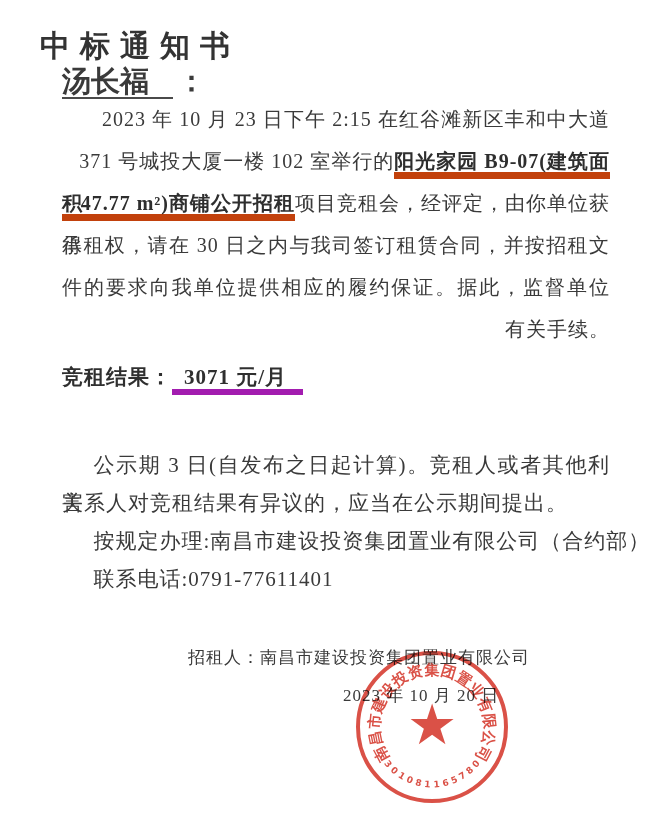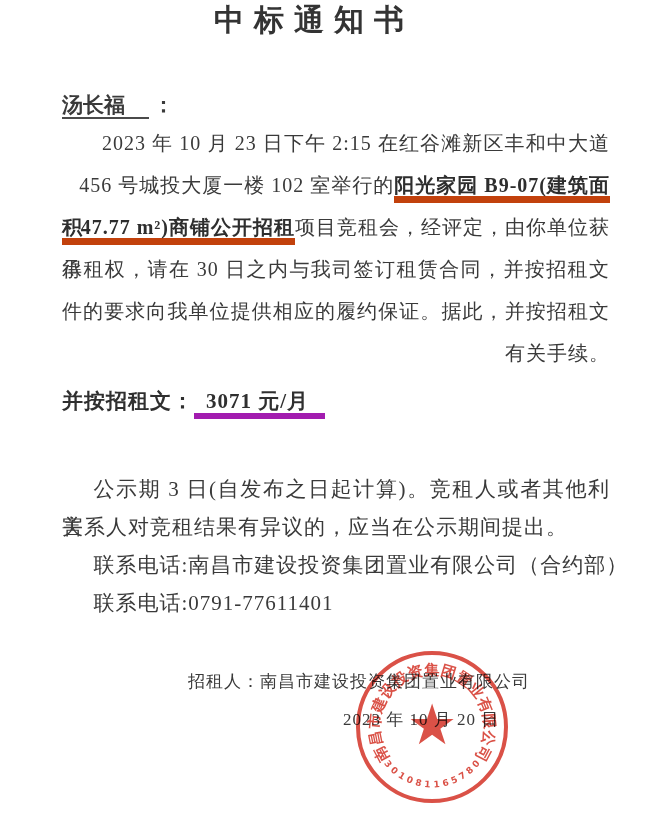--- a/index.html
+++ b/index.html
@@ -4,28 +4,28 @@
 <style>
   html,body{margin:0;padding:0;}
   body{
     width:665px;height:833px;position:relative;overflow:hidden;
     background:#ffffff;
     font-family:"Liberation Serif","DejaVu Serif",serif;
     color:#3a3a3a;
   }
   .doc{position:absolute;left:62px;top:0;width:548px;}
   .title{
-    height:40px;line-height:40px;
+    margin-top:26px;height:40px;line-height:40px;
     font-size:30px;font-weight:600;color:#333;
-    text-align:center;letter-spacing:10px;
+    text-align:left;letter-spacing:10px;
     transform:translateX(-22px);
   }
   .recipient{
-    margin-top:50px;height:30px;line-height:30px;
-    font-size:21px;font-weight:700;color:#3a3a3a;
+    height:30px;line-height:30px;
+    font-size:29px;font-weight:700;color:#3a3a3a;
   }
   .recipient .u{border-bottom:2px solid #4a4a4a;padding-right:24px;}
   .recipient .colon{margin-left:4px;}
   .p1{margin-top:2px;font-size:20px;letter-spacing:1px;}
   .p1 .line{height:42px;line-height:42px;text-align:right;}
   .p2{margin-top:48px;font-size:21px;letter-spacing:1px;}
   .p2 .line{height:38px;line-height:38px;}
   .line{white-space:nowrap;}
   .jl{text-align:justify;text-align-last:justify;white-space:normal;}
   .ind{text-indent:2em;}
@@ -71,35 +71,35 @@
 <div class="doc">
 
   <div class="title">中标通知书</div>
 
   <div class="recipient">
     <span class="u">汤长福</span><span class="colon">：</span>
   </div>
 
   <div class="p1">
     <div class="line ind jl"><span class="seg">2023 年 10 月 23 日下午 2:15 在红谷滩新区丰和中大道</span></div>
-    <div class="line jl"><span class="seg">456 号城投大厦一楼 102 室举行的</span><span class="seg bu">阳光家园 B9-07(建筑面积</span></div>
+    <div class="line jl"><span class="seg">371 号城投大厦一楼 102 室举行的</span><span class="seg bu">阳光家园 B9-07(建筑面积</span></div>
     <div class="line jl"><span class="seg bu">47.77 m²)商铺公开招租</span><span class="seg">项目竞租会，经评定，由你单位获得</span></div>
     <div class="line jl"><span class="seg">承租权，请在 30 日之内与我司签订租赁合同，并按招租文</span></div>
-    <div class="line jl"><span class="seg">件的要求向我单位提供相应的履约保证。据此，并按招租文</span></div>
+    <div class="line jl"><span class="seg">件的要求向我单位提供相应的履约保证。据此，监督单位</span></div>
     <div class="line"><span class="seg">有关手续。</span></div>
   </div>
 
   <div class="result">
-    <span>并按招租文：</span><span class="u">3071 元/月</span>
+    <span>竞租结果：</span><span class="u">3071 元/月</span>
   </div>
 
   <div class="p2">
     <div class="line ind-sm jl">公示期 3 日(自发布之日起计算)。竞租人或者其他利害</div>
     <div class="line">关系人对竞租结果有异议的，应当在公示期间提出。</div>
-    <div class="line ind-sm">联系电话:南昌市建设投资集团置业有限公司（合约部）</div>
+    <div class="line ind-sm">按规定办理:南昌市建设投资集团置业有限公司（合约部）</div>
     <div class="line ind-sm">联系电话:0791-77611401</div>
   </div>
 
   <div class="footer">
     <div class="line lessor-line">
       <span>招租人：</span><span>南昌市建设投资集团置业有限公司</span>
     </div>
     <div class="line date-line">2023 年 10 月 20 日</div>
   </div>
 

